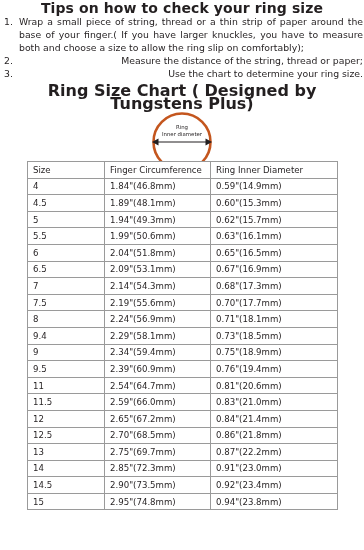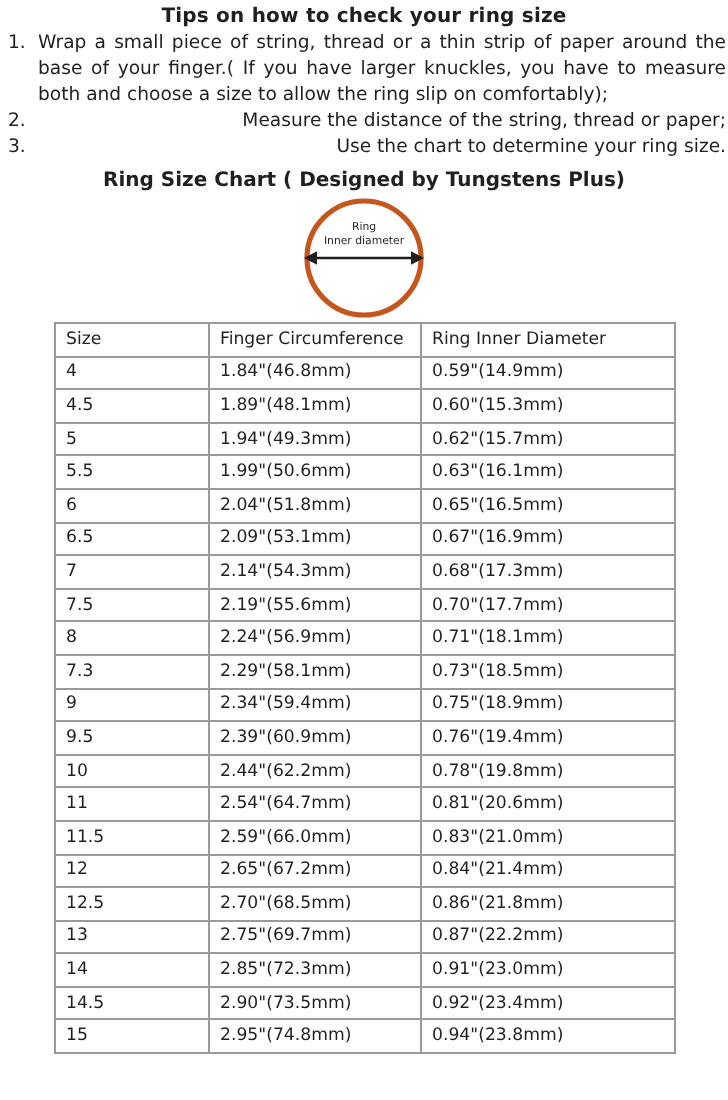--- a/index.html
+++ b/index.html
@@ -16,21 +16,21 @@
   }
   .page {
     position: relative;
     width: 364px;
     height: 550px;
   }
 
   
   .tips-heading {
     text-align: center;
-    font-size: 10px;
+    font-size: 14px;
     font-weight: bold;
     line-height: 13px;
     margin: 2px 0 0 0;
     letter-spacing: 0.1px;
   }
   .tips-list {
     margin: 1px 0 0 0;
     padding: 0;
     list-style: none;
   }
@@ -51,21 +51,21 @@
     text-align: justify;
     text-justify: inter-word;
     white-space: normal;
     padding-right: 1px;
   }
   .tips-text.nojust { text-align: right; }
 
   
   .chart-title {
     text-align: center;
-    font-size: 10px;
+    font-size: 16px;
     font-weight: bold;
     line-height: 13px;
     margin-top: 3px;
   }
 
   
   .ring-wrap {
     position: relative;
     width: 364px;
     height: 64px;
@@ -215,40 +215,35 @@
             <td>7.5</td>
             <td>2.19"(55.6mm)</td>
             <td>0.70"(17.7mm)</td>
           </tr>
           <tr>
             <td>8</td>
             <td>2.24"(56.9mm)</td>
             <td>0.71"(18.1mm)</td>
           </tr>
           <tr>
-            <td>7.3</td>
+            <td>9.4</td>
             <td>2.29"(58.1mm)</td>
             <td>0.73"(18.5mm)</td>
           </tr>
           <tr>
             <td>9</td>
             <td>2.34"(59.4mm)</td>
             <td>0.75"(18.9mm)</td>
           </tr>
           <tr>
             <td>9.5</td>
             <td>2.39"(60.9mm)</td>
             <td>0.76"(19.4mm)</td>
           </tr>
           <tr>
-            <td>10</td>
-            <td>2.44"(62.2mm)</td>
-            <td>0.78"(19.8mm)</td>
-          </tr>
-          <tr>
             <td>11</td>
             <td>2.54"(64.7mm)</td>
             <td>0.81"(20.6mm)</td>
           </tr>
           <tr>
             <td>11.5</td>
             <td>2.59"(66.0mm)</td>
             <td>0.83"(21.0mm)</td>
           </tr>
           <tr>

